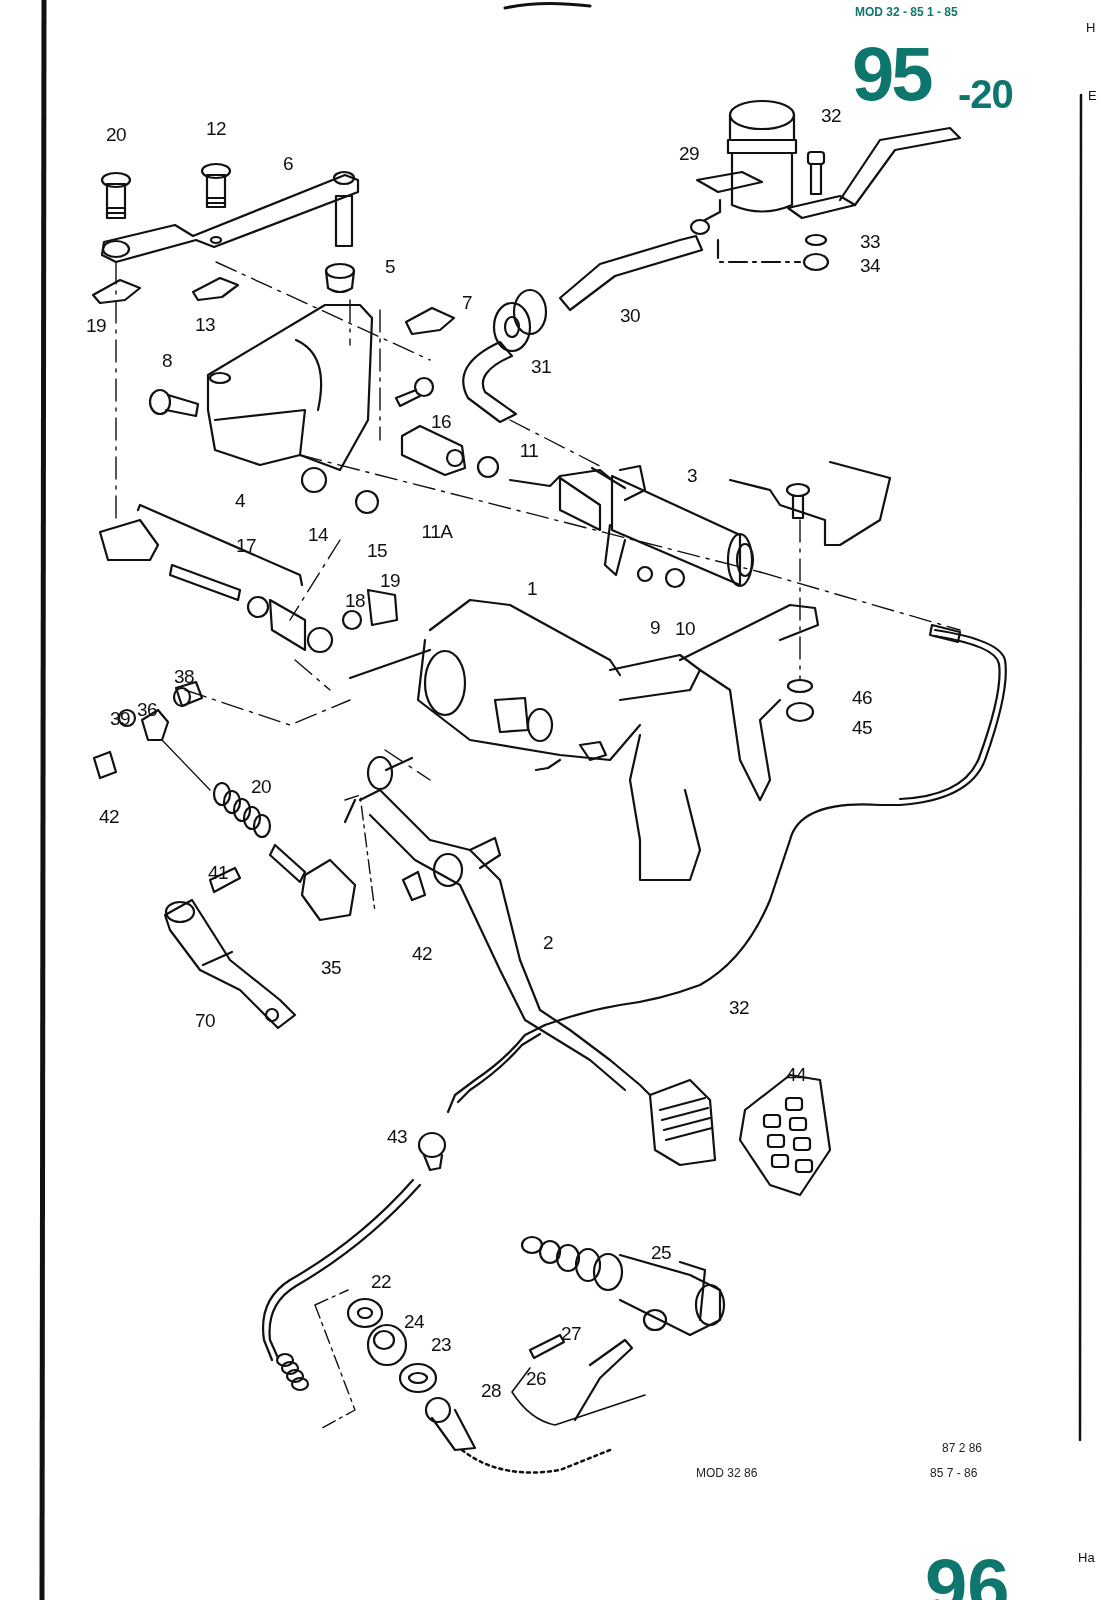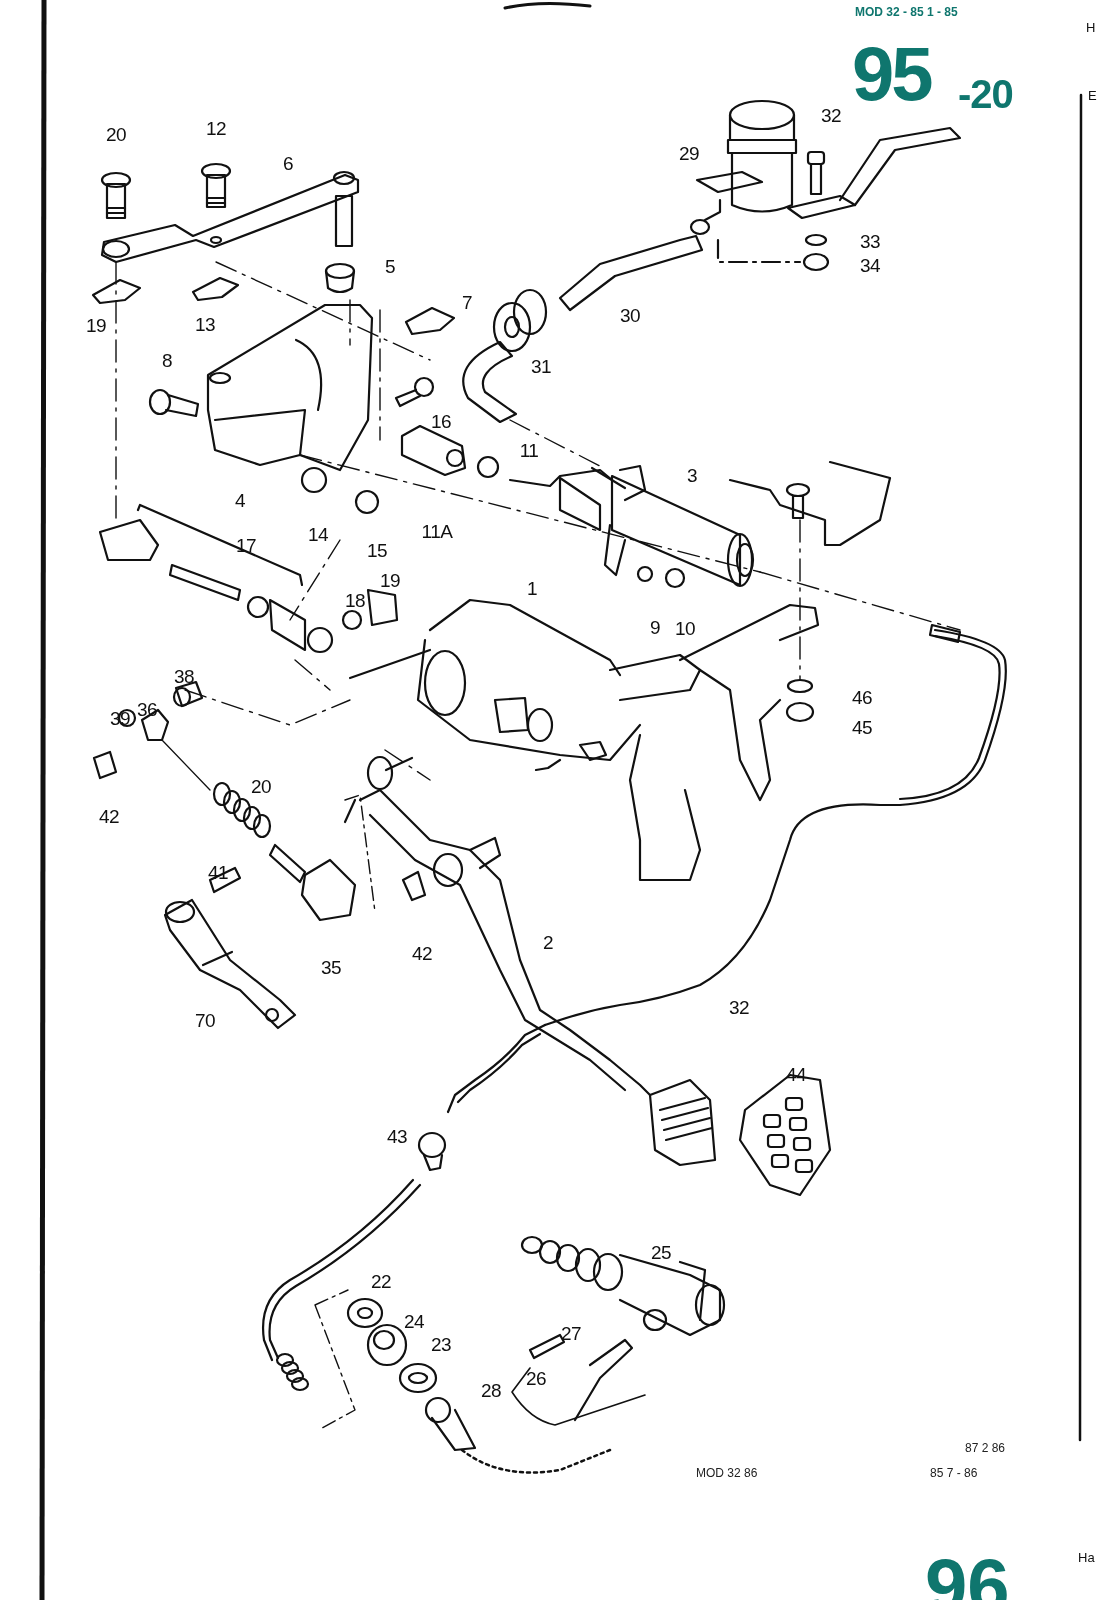--- a/index.html
+++ b/index.html
@@ -5,21 +5,21 @@
   html, body { margin: 0; padding: 0; background: #ffffff; }
   body { width: 1116px; height: 1600px; position: relative; overflow: hidden; font-family: "Liberation Sans", sans-serif; color: #111; }
   #stage { position: absolute; left: 0; top: 0; width: 1116px; height: 1600px; }
   svg.art { position: absolute; left: 0; top: 0; width: 1116px; height: 1600px; }
   .lbl { position: absolute; font-family: "Liberation Sans", sans-serif; font-size: 19px; line-height: 1; color: #111; letter-spacing: -0.5px; transform: translate(-50%, -50%); white-space: nowrap; }
   .hdr { position: absolute; font-family: "Liberation Sans", sans-serif; font-weight: bold; color: #0f766e; white-space: nowrap; }
   .hdr.mod-top { left: 855px; top: 5px; font-size: 12px; }
   .hdr.page-big { left: 852px; top: 36px; font-size: 76px; letter-spacing: -3px; line-height: 1; }
   .hdr.page-sub { left: 958px; top: 74px; font-size: 40px; line-height: 1; letter-spacing: -1px; }
   .ftr { position: absolute; font-family: "Liberation Sans", sans-serif; font-size: 12px; color: #222; white-space: nowrap; }
-  .ftr.l1 { left: 965px; top: 1441px; }
+  .ftr.l1 { left: 942px; top: 1441px; }
   .ftr.l2 { left: 696px; top: 1466px; }
   .ftr.l3 { left: 930px; top: 1466px; }
   .ftr-big { position: absolute; left: 925px; top: 1548px; font-size: 76px; font-weight: bold; line-height: 1; }
   .edge-h { position: absolute; font-size: 13px; }
 </style>
 </head>
 <body>
 
 <div id="stage">
 

